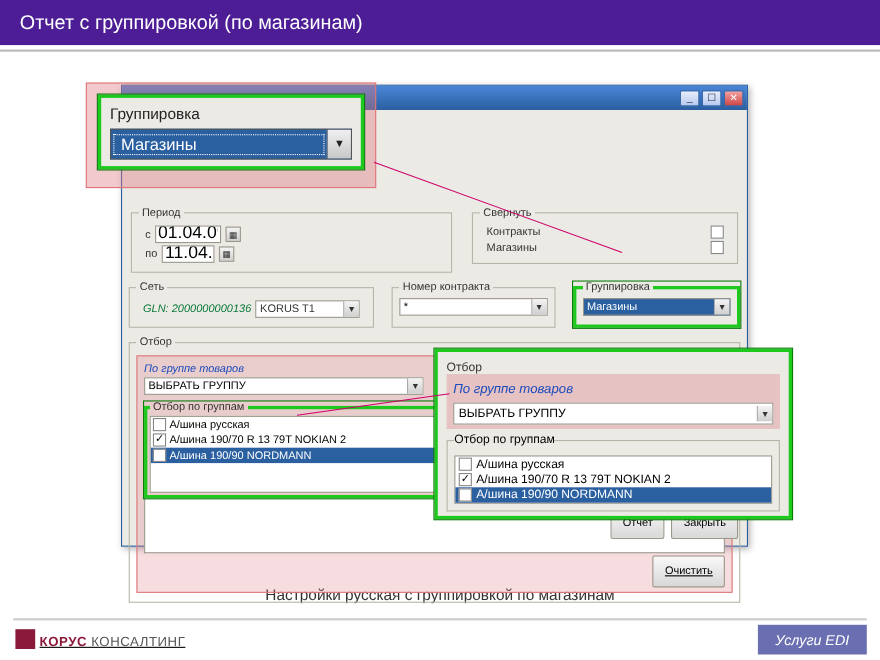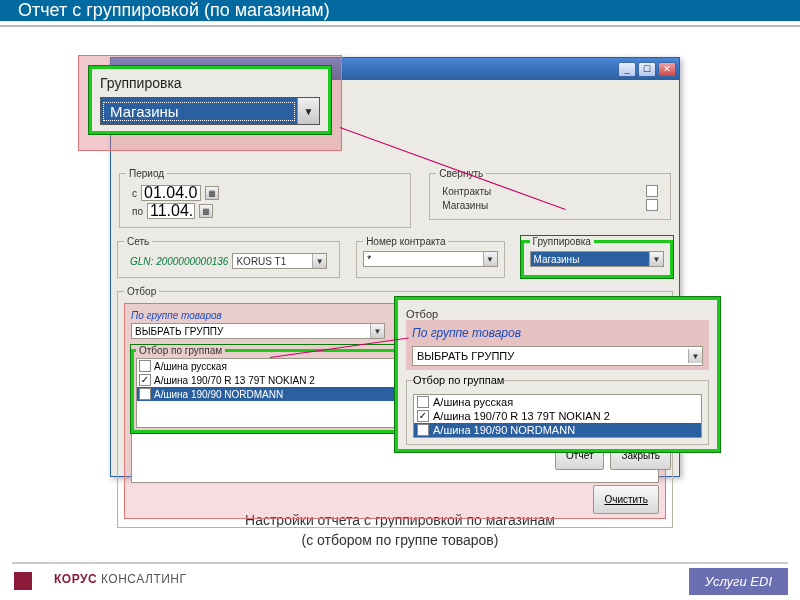--- a/index.html
+++ b/index.html
@@ -1,19 +1,19 @@
 <!DOCTYPE html>
 <html><head>
 <meta charset="utf-8">
 <style>
   * { box-sizing: border-box; margin: 0; padding: 0; }
   body { font-family: Tahoma, Arial, sans-serif; background: #fff; width: 800px; height: 600px; position: relative; overflow: hidden; }
 
   
-  .slide-title { background: #0369a1; color: #fff; padding: 0 18px; font-size: 18px; font-weight: 300; }
+  .slide-title { background: #4c1d95; color: #fff; padding: 10px 18px; font-size: 18px; font-weight: 300; }
   .slide-title-underline { height: 2px; background: #bbb; margin-top: 4px; }
 
   
   .stage { position: relative; width: 100%; height: 490px; }
 
   
   .win-dialog {
     position: absolute; left: 110px; top: 30px; width: 570px; height: 420px;
     border: 1px solid #2a5fa0; background: #eceae5;
     box-shadow: 2px 2px 6px rgba(0,0,0,.3);
@@ -78,21 +78,21 @@
   .co-list { background:#fff; border:1px solid #9a968a; margin-top:2px; }
   .co-item { display:flex; align-items:center; gap:4px; padding:1px 3px; font-size:11px; }
   .co-item.sel { background:#2a5fa0; color:#fff; }
 
   
   .caption { text-align:center; font-size:14px; color:#333; margin-top: -6px; line-height:1.4; }
 
   
   .footer { position:absolute; bottom:0; left:0; right:0; height:38px; display:flex; align-items:center; }
   .footer .line { position:absolute; left:12px; right:12px; top:0; height:2px; background:#ccc; }
-  .logo { display:flex; align-items:flex-start; gap:22px; margin-left:14px; }
+  .logo { display:flex; align-items:flex-end; gap:4px; margin-left:14px;text-decoration:underline; }
   .logo-sq { width:18px; height:18px; background:#8b1a3a; }
   .logo-txt { font-size:12px; letter-spacing:.5px; color:#555; }
   .logo-txt b { color:#8b1a3a; }
   .edi-tag { margin-left:auto; background:#6a6fb2; color:#fff; padding:6px 16px; font-size:13px; font-style:italic; margin-right:12px; }
 
   
   .connector { position:absolute; background:#c06; height:1px; transform-origin:left center; z-index:5; }
 </style>
 </head>
 <body>
@@ -260,22 +260,21 @@
       </fieldset>
     </div>
   </div>
 
   <div class="connector" style="left:340px; top:100px; width:240px; transform:rotate(20deg);"></div>
   <div class="connector" style="left:270px; top:330px; width:140px; transform:rotate(-8deg);"></div>
 
 </div>
 
 <div class="caption">
-  <div>Настройки отчета с группировкой по магазинам</div>
-  <div>(с отбором по группе товаров)</div>
+  <div>Настройки русская с группировкой по магазинам</div>
 </div>
 
 <div class="footer">
   <div class="line"></div>
   <div class="logo">
     <div class="logo-sq"></div>
     <div class="logo-txt"><b>КОРУС</b><span> КОНСАЛТИНГ</span></div>
   </div>
   <div class="edi-tag">Услуги EDI</div>
 </div>

